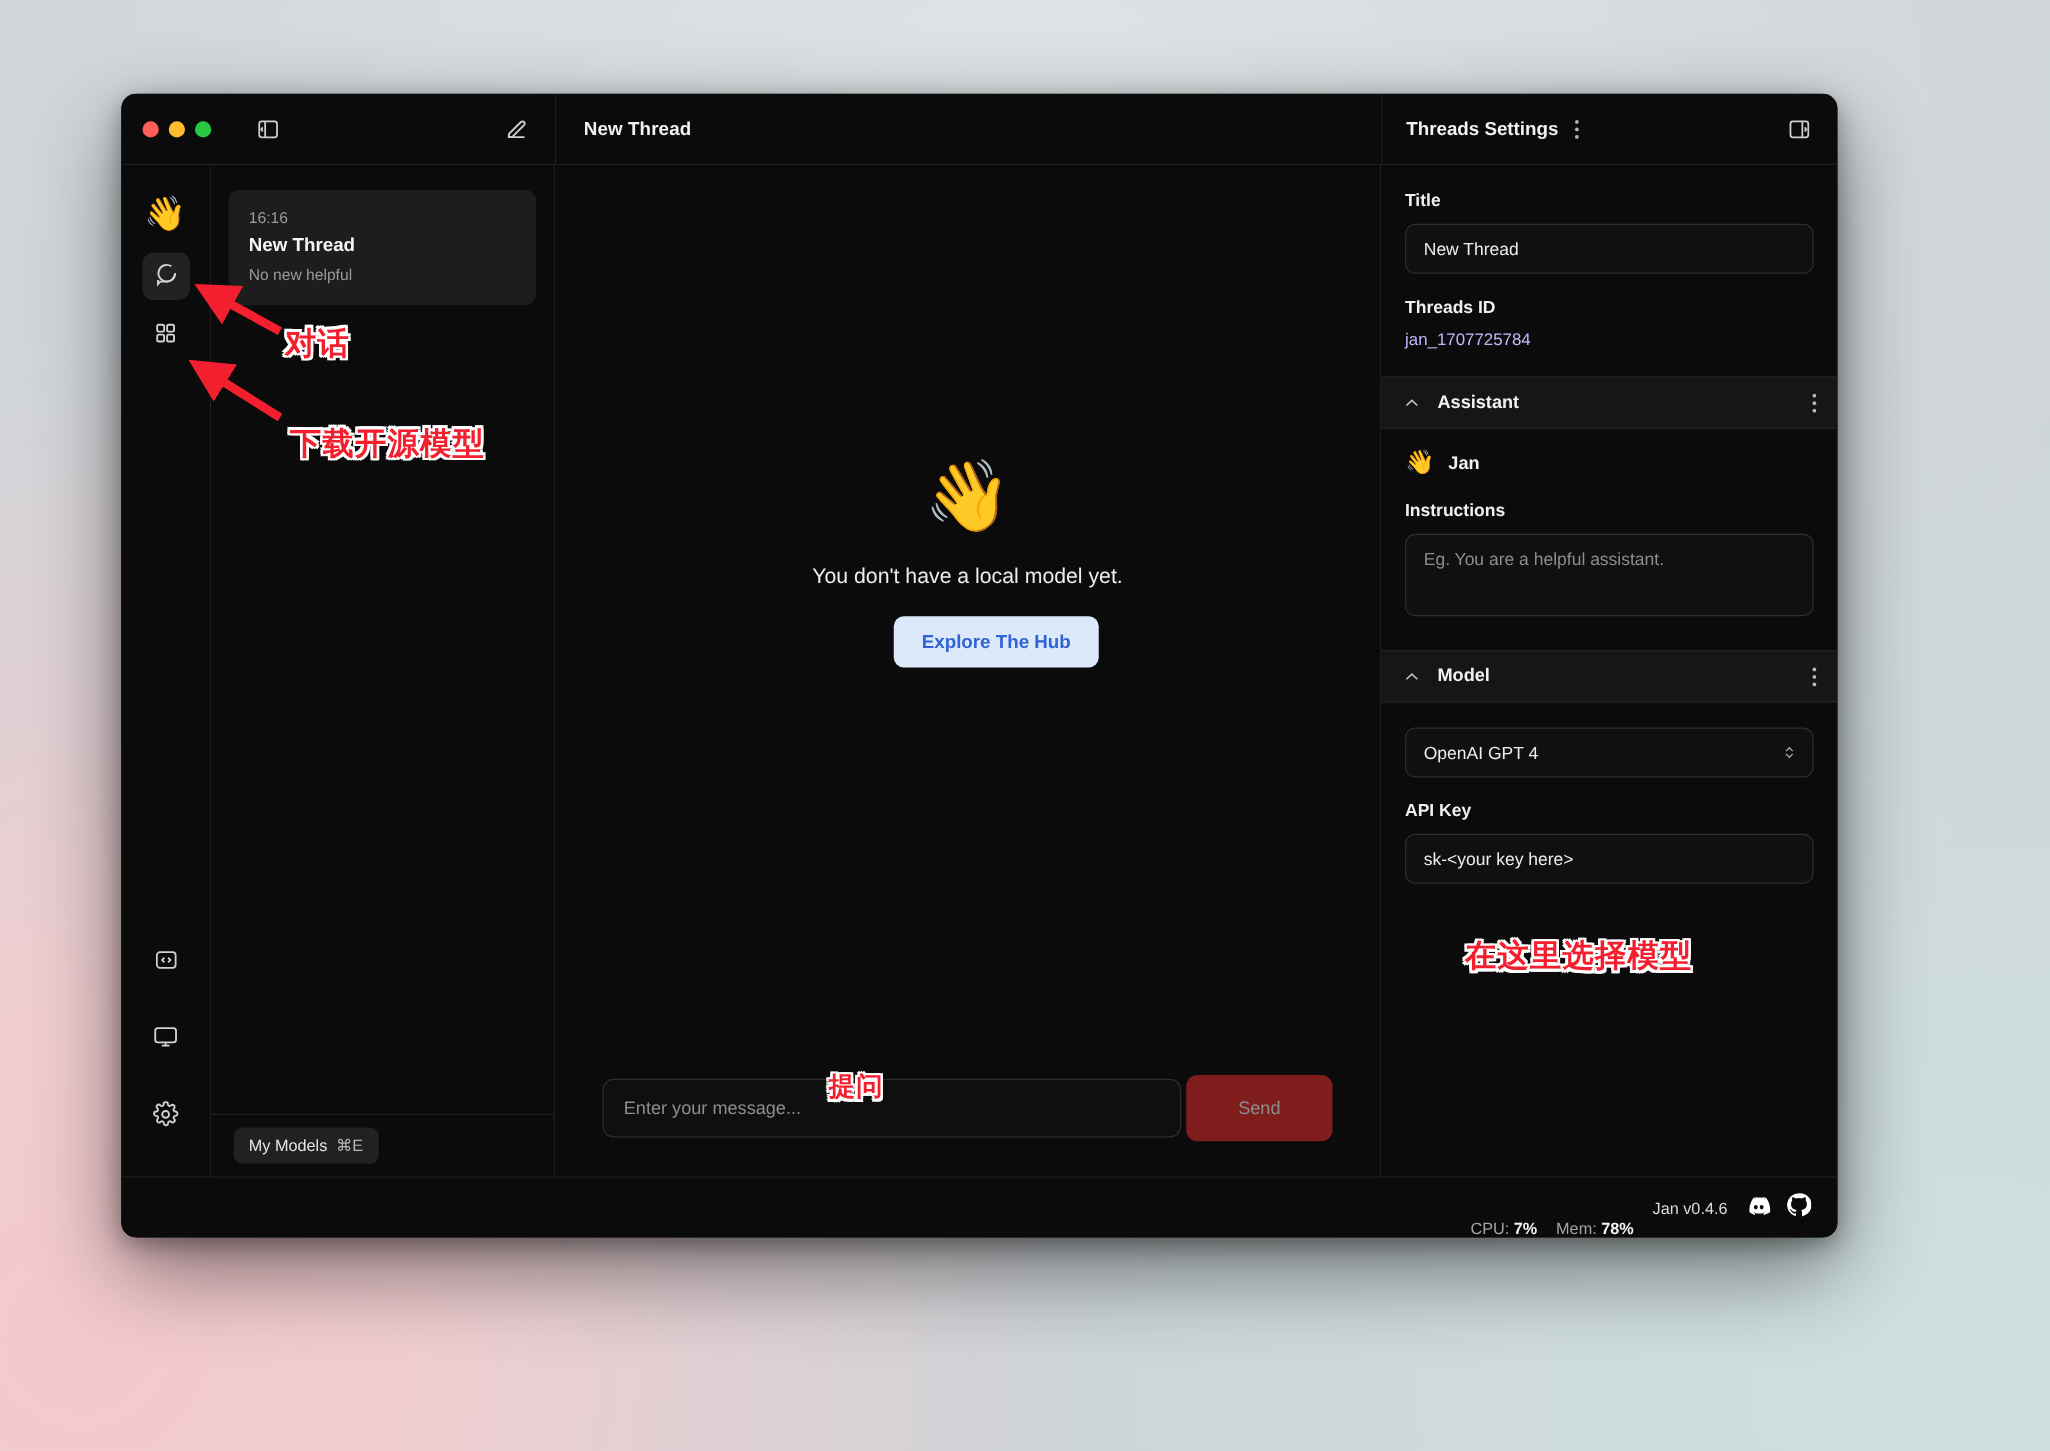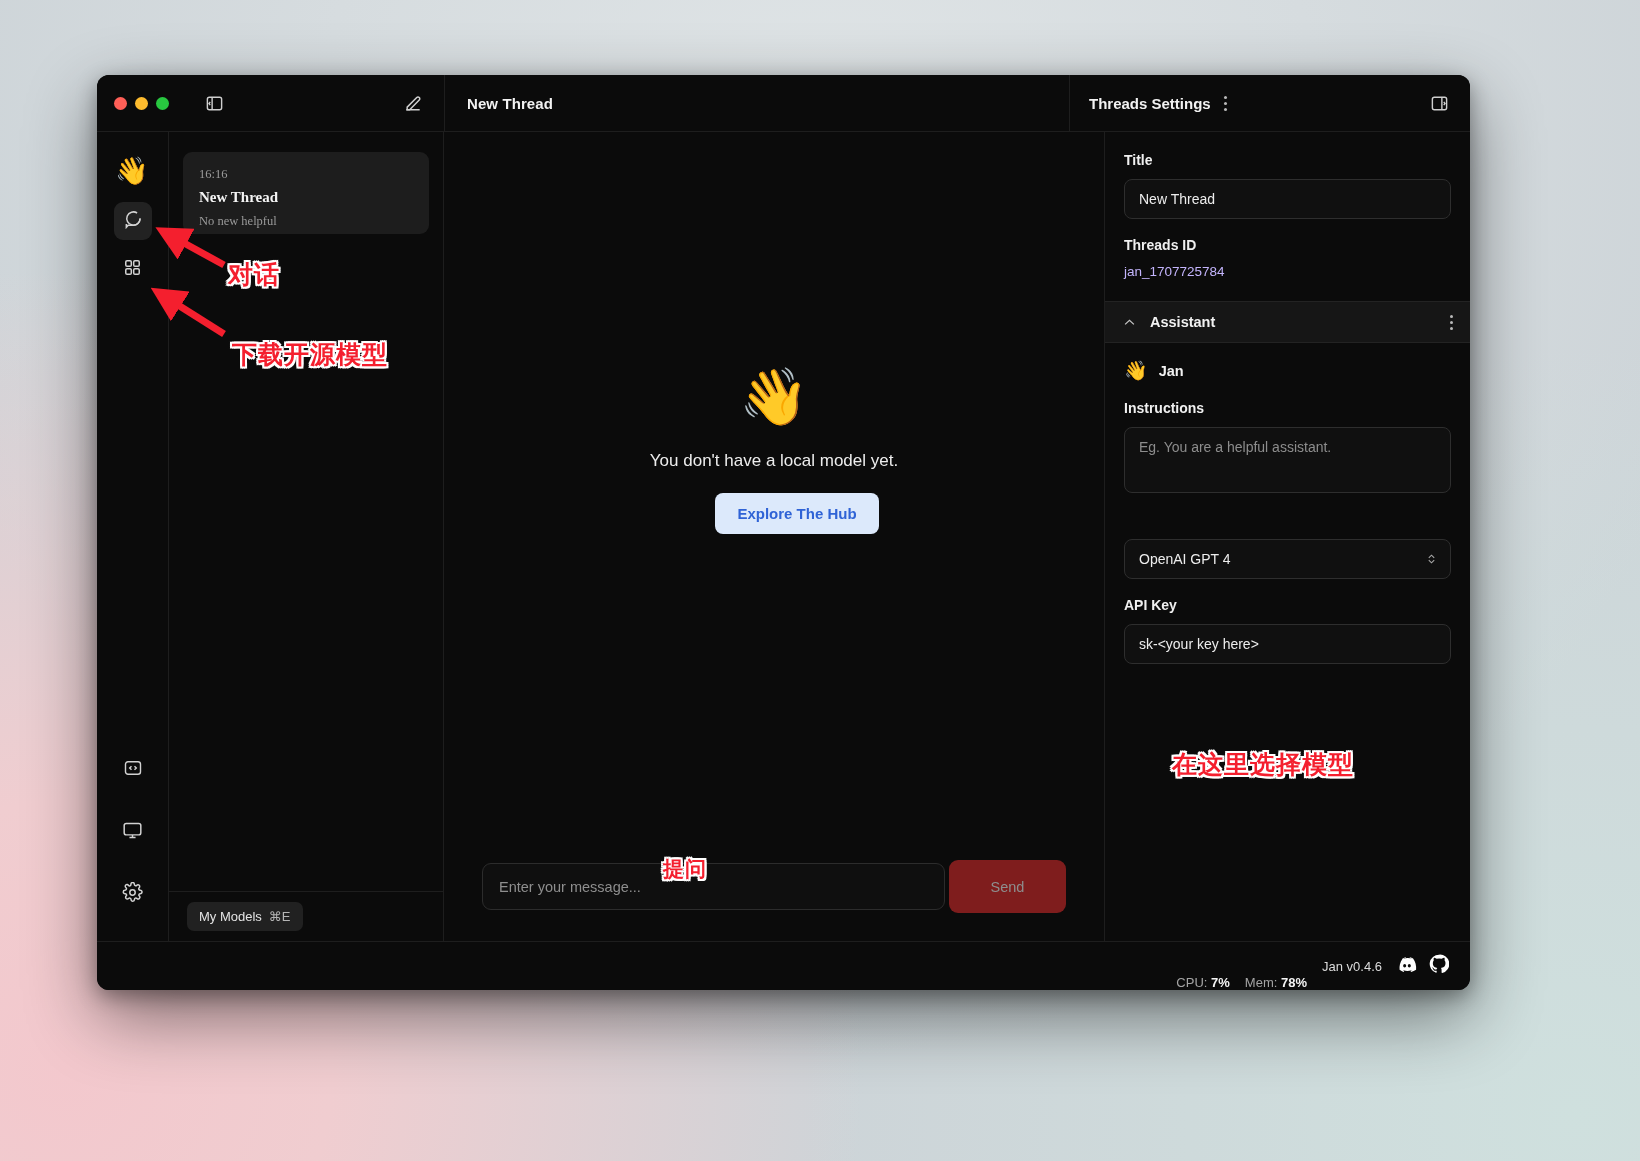--- a/index.html
+++ b/index.html
@@ -73,21 +73,21 @@
     padding-left: 22px;
     border-left: 1px solid #1e1e1e;
   }
   .tb-title {
     font-size: 15px;
     font-weight: bold;
     color: #f2f2f2;
     letter-spacing: .1px;
   }
   .tb-right {
-    width: 401px;
+    width: 365px;
     display: flex;
     align-items: center;
     justify-content: space-between;
     padding: 0 18px 0 19px;
     border-left: 1px solid #1e1e1e;
   }
   .tb-right-grp { display: flex; align-items: center; gap: 13px; }
   .tb-right-title {
     font-size: 15px; font-weight: bold; color: #f2f2f2;
   }
@@ -129,22 +129,21 @@
     background: #0b0b0b;
     border-right: 1px solid #1e1e1e;
     display: flex;
     flex-direction: column;
     position: relative;
   }
   .thread-items { padding: 20px 14px 0 14px; }
   .thread-card {
     background: #1d1d1d;
     border-radius: 9px;
-    padding: 15px 16px 5px 16px;
-    font-family: Liberation Serif, serif;
+    padding: 15px 16px 17px 16px;
   }
   .thread-time { font-size: 12.5px; color: #9c9c9c; margin-bottom: 7px; }
   .thread-title { font-size: 15px; font-weight: bold; color: #f5f5f5; margin-bottom: 8px; }
   .thread-sub { font-size: 12.5px; color: #9a9a9a; }
 
   .models-bar {
     position: absolute;
     left: 0; right: 0; bottom: 0;
     height: 50px;
     border-top: 1px solid #1e1e1e;
@@ -506,20 +505,35 @@
         <div class="assistant-row">
           <span class="assistant-emoji">👋</span>
           <span class="assistant-name">Jan</span>
         </div>
 
         <div class="rp-block">
           <div class="rp-label">Instructions</div>
           <textarea class="rp-textarea" placeholder="Eg. You are a helpful assistant." style=""></textarea>
         </div>
 
+        <div class="section-head">
+          <div class="section-head-left">
+            <span class="chev">
+              <svg width="15" height="15" viewBox="0 0 24 24" fill="none" stroke="currentColor" stroke-width="2">
+                <polyline points="5,15 12,8.5 19,15"></polyline>
+              </svg>
+            </span>
+            <span class="section-title">Model</span>
+          </div>
+          <span class="kebab">
+              <i></i>
+              <i></i>
+              <i></i>
+            </span>
+        </div>
 
         <div class="rp-block">
           <div class="select-wrap">
             <input class="rp-input" type="text" readonly="" value="OpenAI GPT 4" style="">
             <span class="select-caret">
               <svg width="13" height="13" viewBox="0 0 24 24" fill="none" stroke="currentColor" stroke-width="2">
                 <polyline points="7,10 12,5 17,10"></polyline>
                 <polyline points="7,14 12,19 17,14"></polyline>
               </svg>
             </span>

